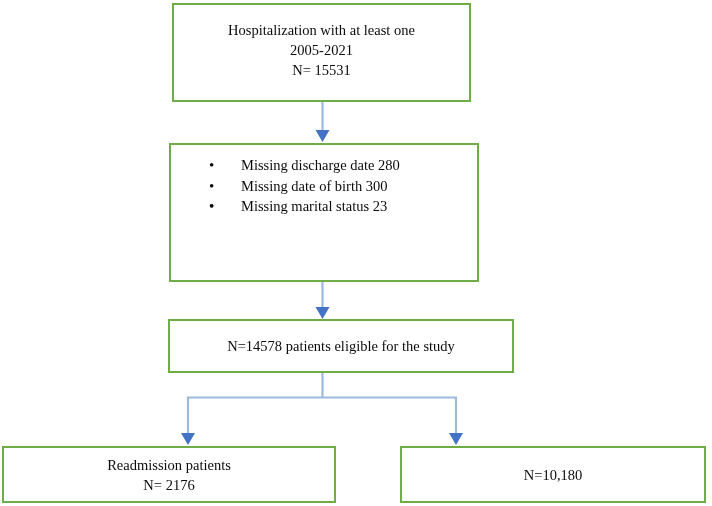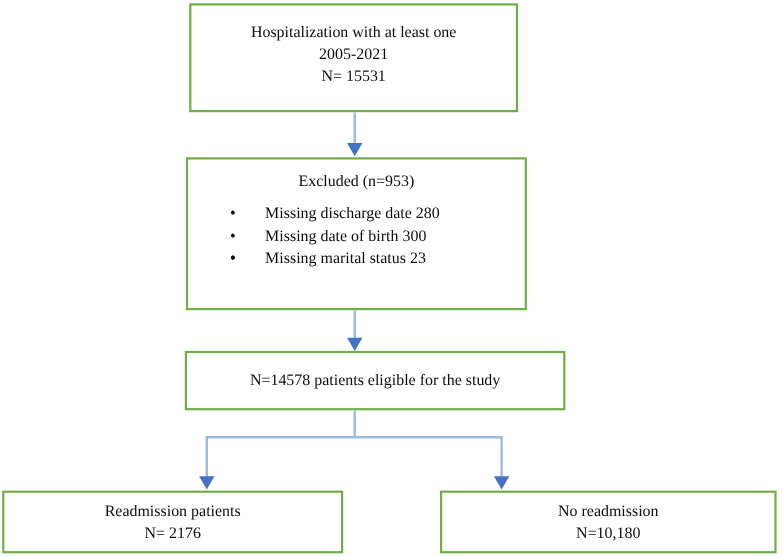--- a/index.html
+++ b/index.html
@@ -90,21 +90,21 @@
     left: 168px;
     top: 319px;
     width: 346px;
     height: 54px;
   }
 
   
   #box-readmission {
     left: 2px;
     top: 446px;
-    width: 310px;
+    width: 334px;
     height: 57px;
   }
   #box-no-readmission {
     left: 400px;
     top: 446px;
     width: 306px;
     height: 57px;
   }
 
   
@@ -147,21 +147,20 @@
     </g>
   </svg>
 
   <div class="node" id="box-cohort">
     <span class="node-line">Hospitalization with at least one</span>
     <span class="node-line">2005-2021</span>
     <span class="node-line">N= 15531</span>
   </div>
 
   <div class="node" id="box-excluded">
-    <div class="heading">Excluded (n=953)</div>
     <ul>
       <li>
         <span class="bullet">•</span>
         <span>Missing discharge date 280</span>
       </li>
       <li>
         <span class="bullet">•</span>
         <span>Missing date of birth 300</span>
       </li>
       <li>
@@ -177,17 +176,16 @@
   <div class="node" id="box-eligible">
     <span class="node-line">N=14578 patients eligible for the study</span>
   </div>
 
   <div class="node" id="box-readmission">
     <span class="node-line">Readmission patients</span>
     <span class="node-line">N= 2176</span>
   </div>
 
   <div class="node" id="box-no-readmission">
-    <span class="node-line">No readmission</span>
     <span class="node-line">N=10,180</span>
   </div>
 
 </div>
 
 </body></html>

